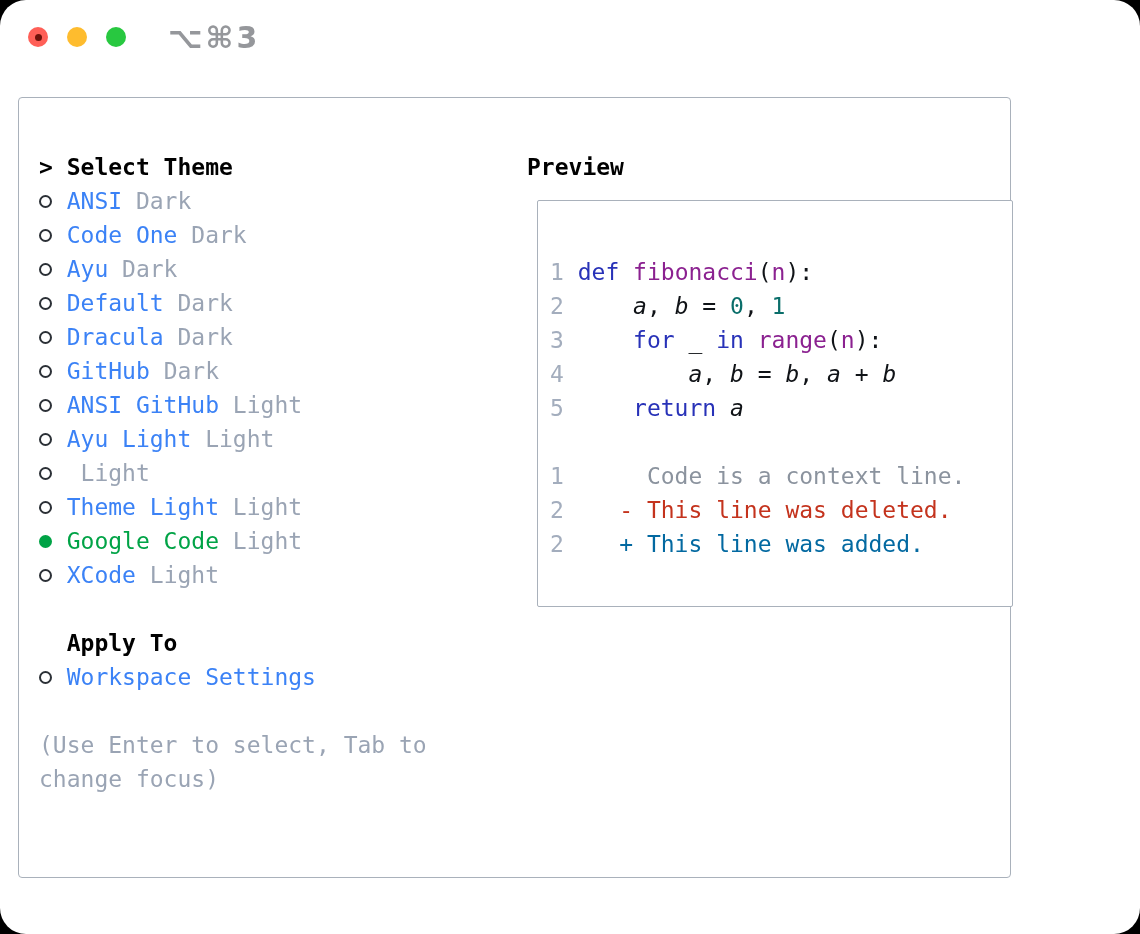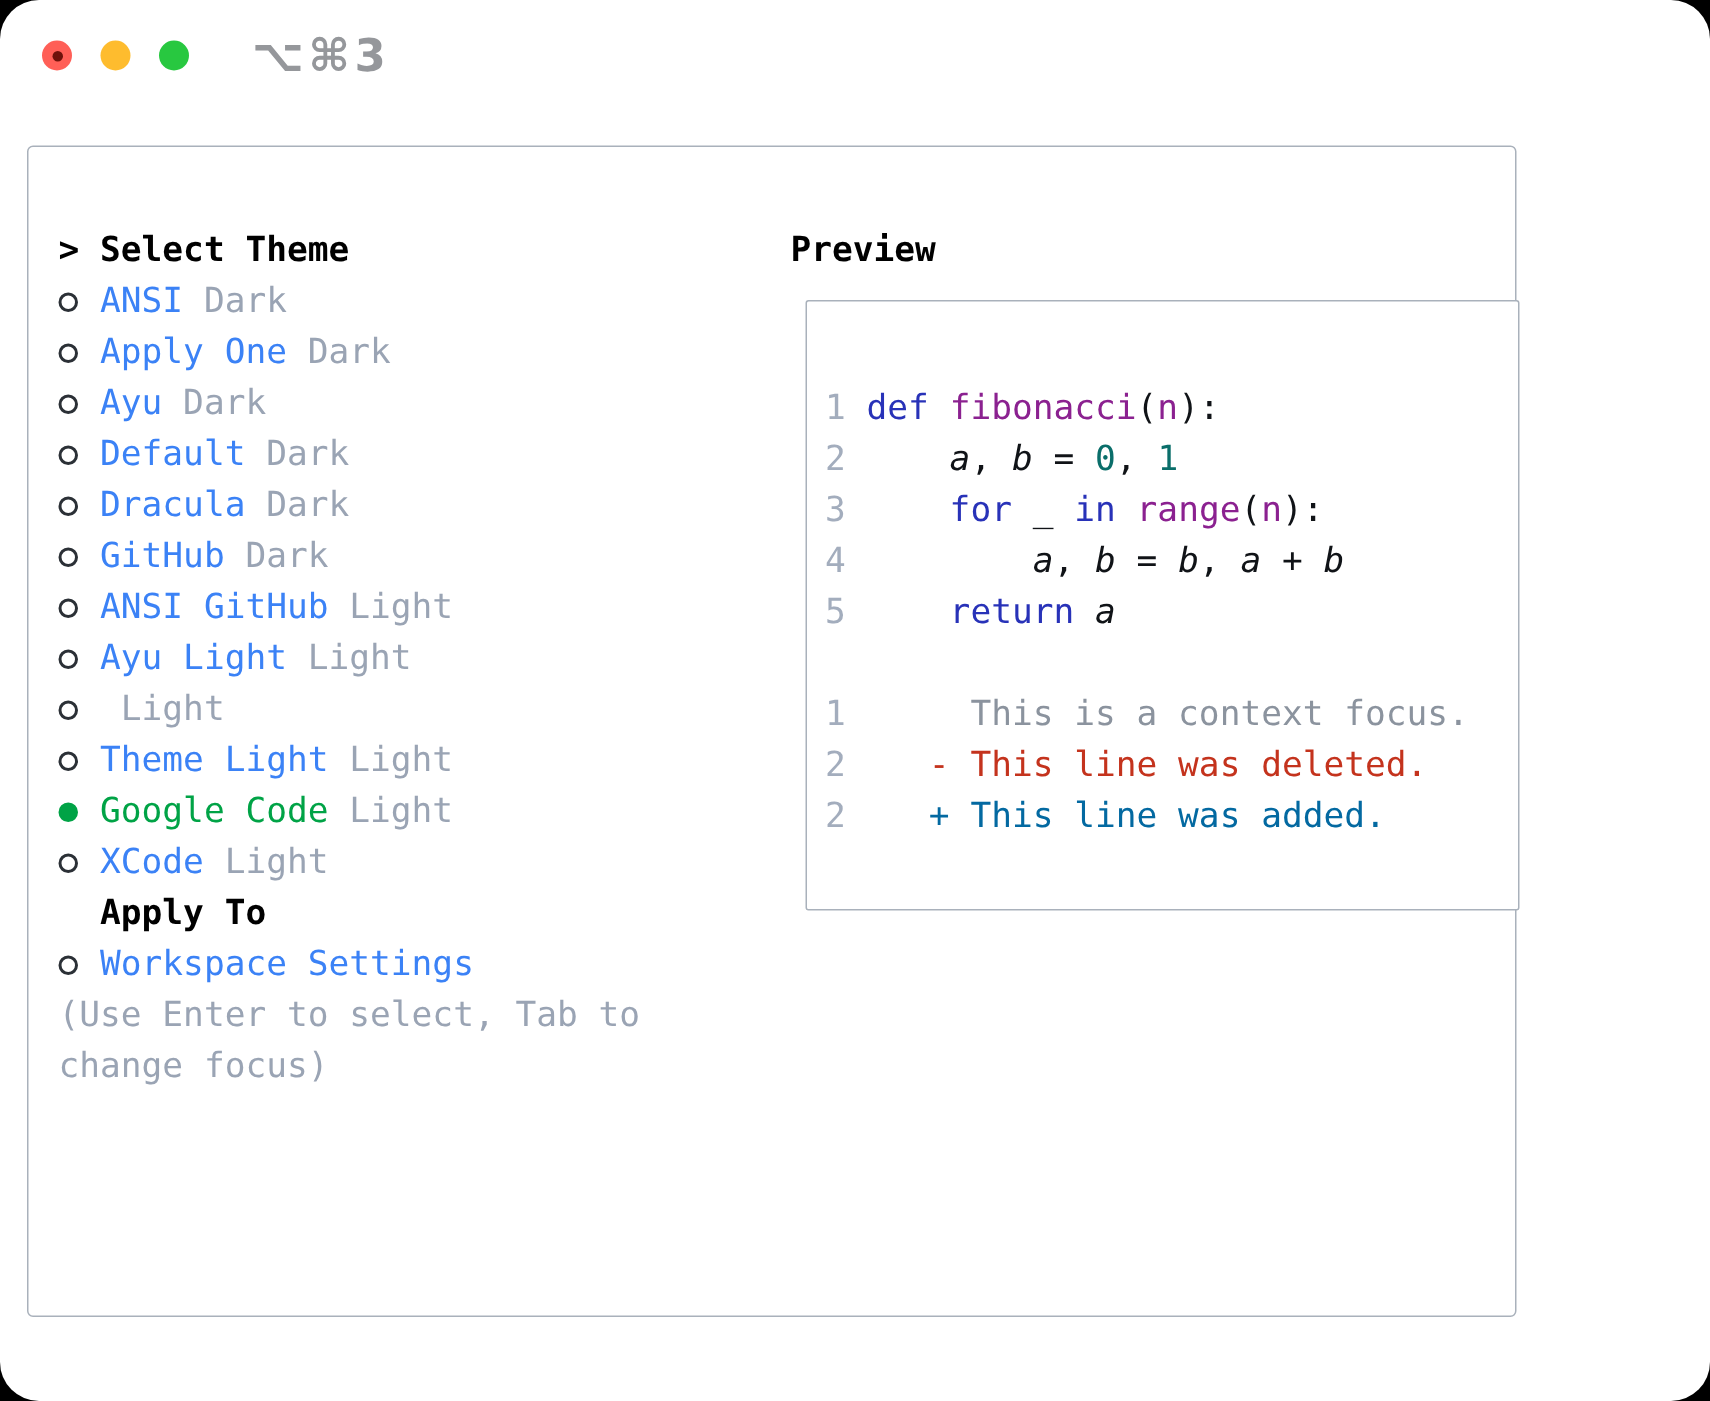--- a/index.html
+++ b/index.html
@@ -35,21 +35,21 @@
   .row{display:flex;align-items:center;height:34px;white-space:pre}
   .cell{display:inline-flex;width:2ch;align-items:center;flex:none}
   .circle{
     width:13px;height:13px;border:2px solid #2b3036;border-radius:50%;box-sizing:border-box;
   }
   .circle.sel{background:var(--ui-green);border-color:var(--ui-green)}
   .bold{font-weight:bold;color:#000}
   .name{color:#3b82f6}
   .name.sel{color:var(--ui-green)}
   .variant{color:#9aa4b4;margin-left:1ch}
-  .section-gap{}
+  .section-gap{margin-top:34px}
   .help-line{color:#9aa4b4;height:34px;line-height:34px;white-space:pre}
   
   .right-col{position:absolute;left:508px;top:52px;font-size:23px;line-height:34px}
   .preview-box{
     margin-top:16px;margin-left:10px;width:476px;height:407px;
     border:1.5px solid #a9b1bb;border-radius:2px;box-sizing:border-box;
     padding:54px 0 0 12px;overflow:hidden;background:#fff;
   }
   .code-line{white-space:pre;height:34px;line-height:34px;font-size:23px}
   .ln{display:inline-block;width:2ch;color:#a3adbd}
@@ -79,21 +79,21 @@
   </div>
 
   <div class="panel">
 
     <div class="left-col">
       <div class="row">
         <span class="cell bold">&gt;</span><span class="bold">Select Theme</span>
       </div>
       <div id="theme-list">
           <div class="row"><span class="cell"><span class="circle"></span></span><span class="name">ANSI</span><span class="variant">Dark</span></div>
-          <div class="row"><span class="cell"><span class="circle"></span></span><span class="name">Apply One</span><span class="variant">Dark</span></div>
+          <div class="row"><span class="cell"><span class="circle"></span></span><span class="name">Code One</span><span class="variant">Dark</span></div>
           <div class="row"><span class="cell"><span class="circle"></span></span><span class="name">Ayu</span><span class="variant">Dark</span></div>
           <div class="row"><span class="cell"><span class="circle"></span></span><span class="name">Default</span><span class="variant">Dark</span></div>
           <div class="row"><span class="cell"><span class="circle"></span></span><span class="name">Dracula</span><span class="variant">Dark</span></div>
           <div class="row"><span class="cell"><span class="circle"></span></span><span class="name">GitHub</span><span class="variant">Dark</span></div>
           <div class="row"><span class="cell"><span class="circle"></span></span><span class="name">ANSI GitHub</span><span class="variant">Light</span></div>
           <div class="row"><span class="cell"><span class="circle"></span></span><span class="name">Ayu Light</span><span class="variant">Light</span></div>
           <div class="row"><span class="cell"><span class="circle"></span></span><span class="variant">Light</span></div>
           <div class="row"><span class="cell"><span class="circle"></span></span><span class="name">Theme Light</span><span class="variant">Light</span></div>
           <div class="row"><span class="cell"><span class="circle sel"></span></span><span class="name sel">Google Code</span><span class="variant">Light</span></div>
           <div class="row"><span class="cell"><span class="circle"></span></span><span class="name">XCode</span><span class="variant">Light</span></div>
@@ -118,20 +118,20 @@
       <div class="row">
         <span class="bold">Preview</span>
       </div>
       <div class="preview-box" id="preview-box">
           <div class="code-line"><span class="ln">1</span><span class="tk-kw">def</span><span class="tk-pl"> </span><span class="tk-fn">fibonacci</span><span class="tk-pl">(</span><span class="tk-fn">n</span><span class="tk-pl">):</span></div>
           <div class="code-line"><span class="ln">2</span><span class="tk-pl">    </span><span class="tk-var">a</span><span class="tk-pl">, </span><span class="tk-var">b</span><span class="tk-pl"> = </span><span class="tk-num">0</span><span class="tk-pl">, </span><span class="tk-num">1</span></div>
           <div class="code-line"><span class="ln">3</span><span class="tk-pl">    </span><span class="tk-kw">for</span><span class="tk-pl"> _ </span><span class="tk-kw">in</span><span class="tk-pl"> </span><span class="tk-fn">range</span><span class="tk-pl">(</span><span class="tk-fn">n</span><span class="tk-pl">):</span></div>
           <div class="code-line"><span class="ln">4</span><span class="tk-pl">        </span><span class="tk-var">a</span><span class="tk-pl">, </span><span class="tk-var">b</span><span class="tk-pl"> = </span><span class="tk-var">b</span><span class="tk-pl">, </span><span class="tk-var">a</span><span class="tk-pl"> + </span><span class="tk-var">b</span></div>
           <div class="code-line"><span class="ln">5</span><span class="tk-pl">    </span><span class="tk-kw">return</span><span class="tk-pl"> </span><span class="tk-var">a</span></div>
           <div class="code-line"><span class="ln"></span></div>
-          <div class="code-line"><span class="ln">1</span><span class="tk-ctx">     This is a context focus.</span></div>
+          <div class="code-line"><span class="ln">1</span><span class="tk-ctx">     Code is a context line.</span></div>
           <div class="code-line"><span class="ln">2</span><span class="tk-del">   - This line was deleted.</span></div>
           <div class="code-line"><span class="ln">2</span><span class="tk-add">   + This line was added.</span></div>
         </div>
     </div>
 
   </div>
 </div>
 
 </body></html>

